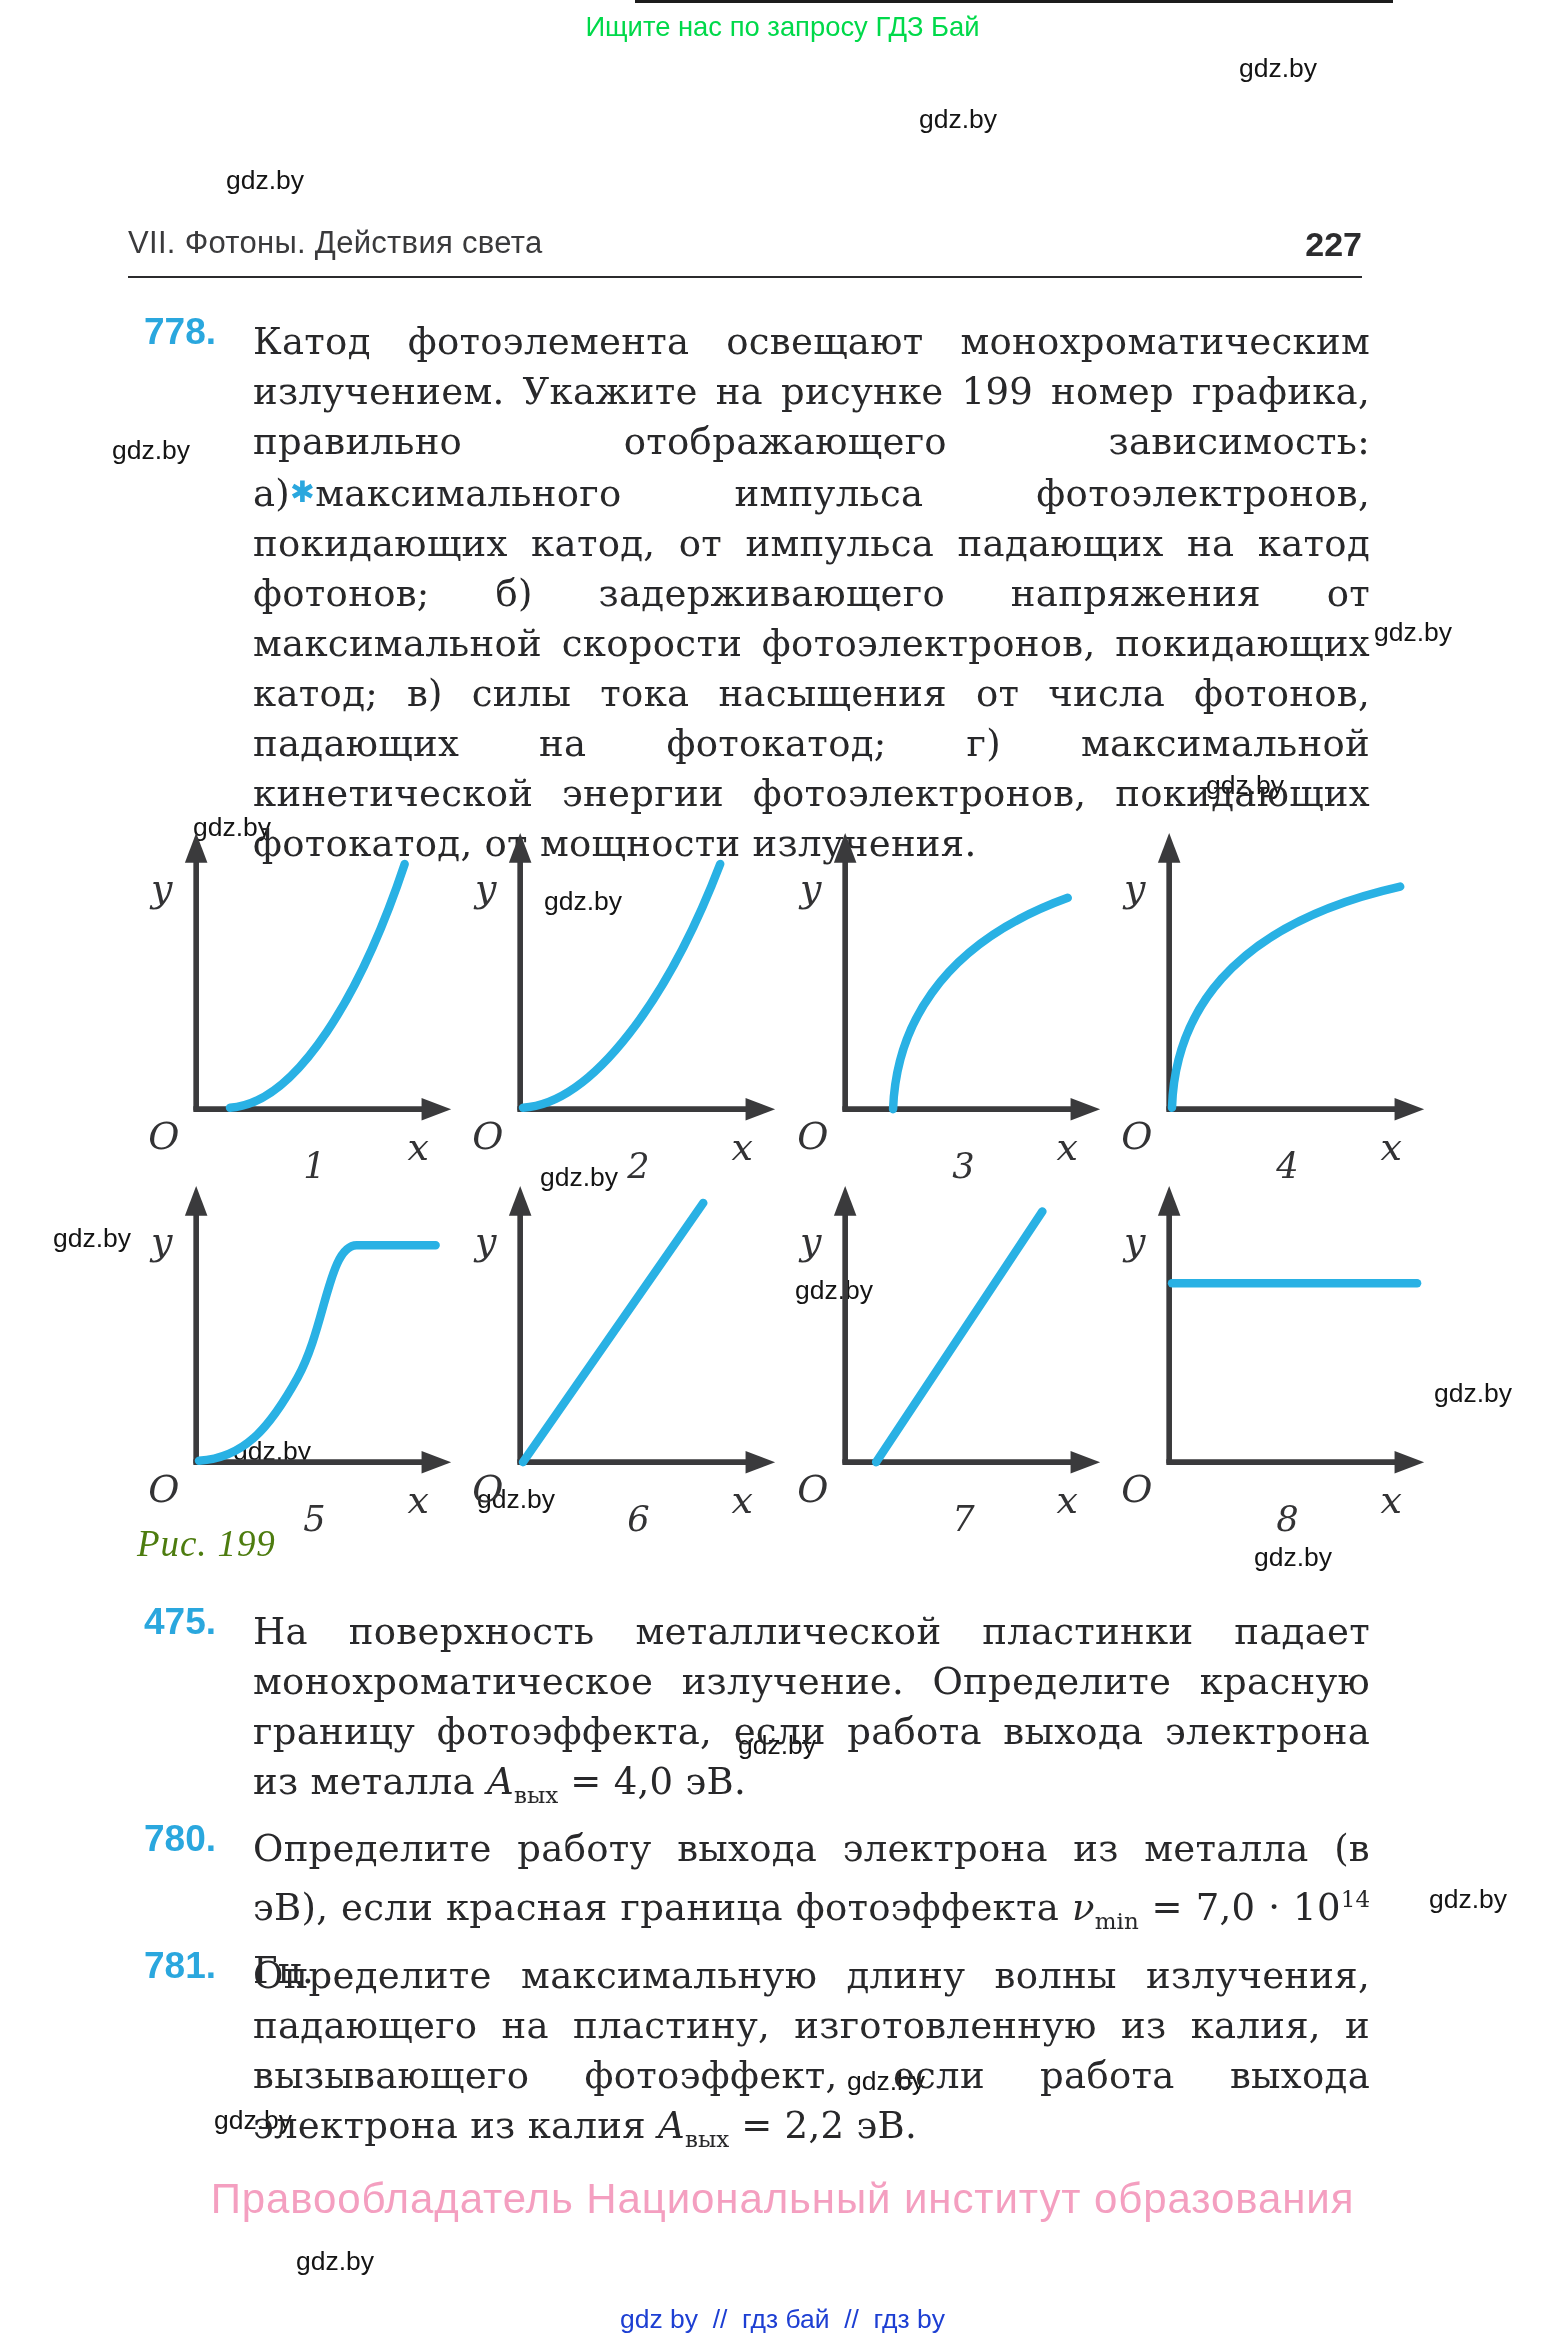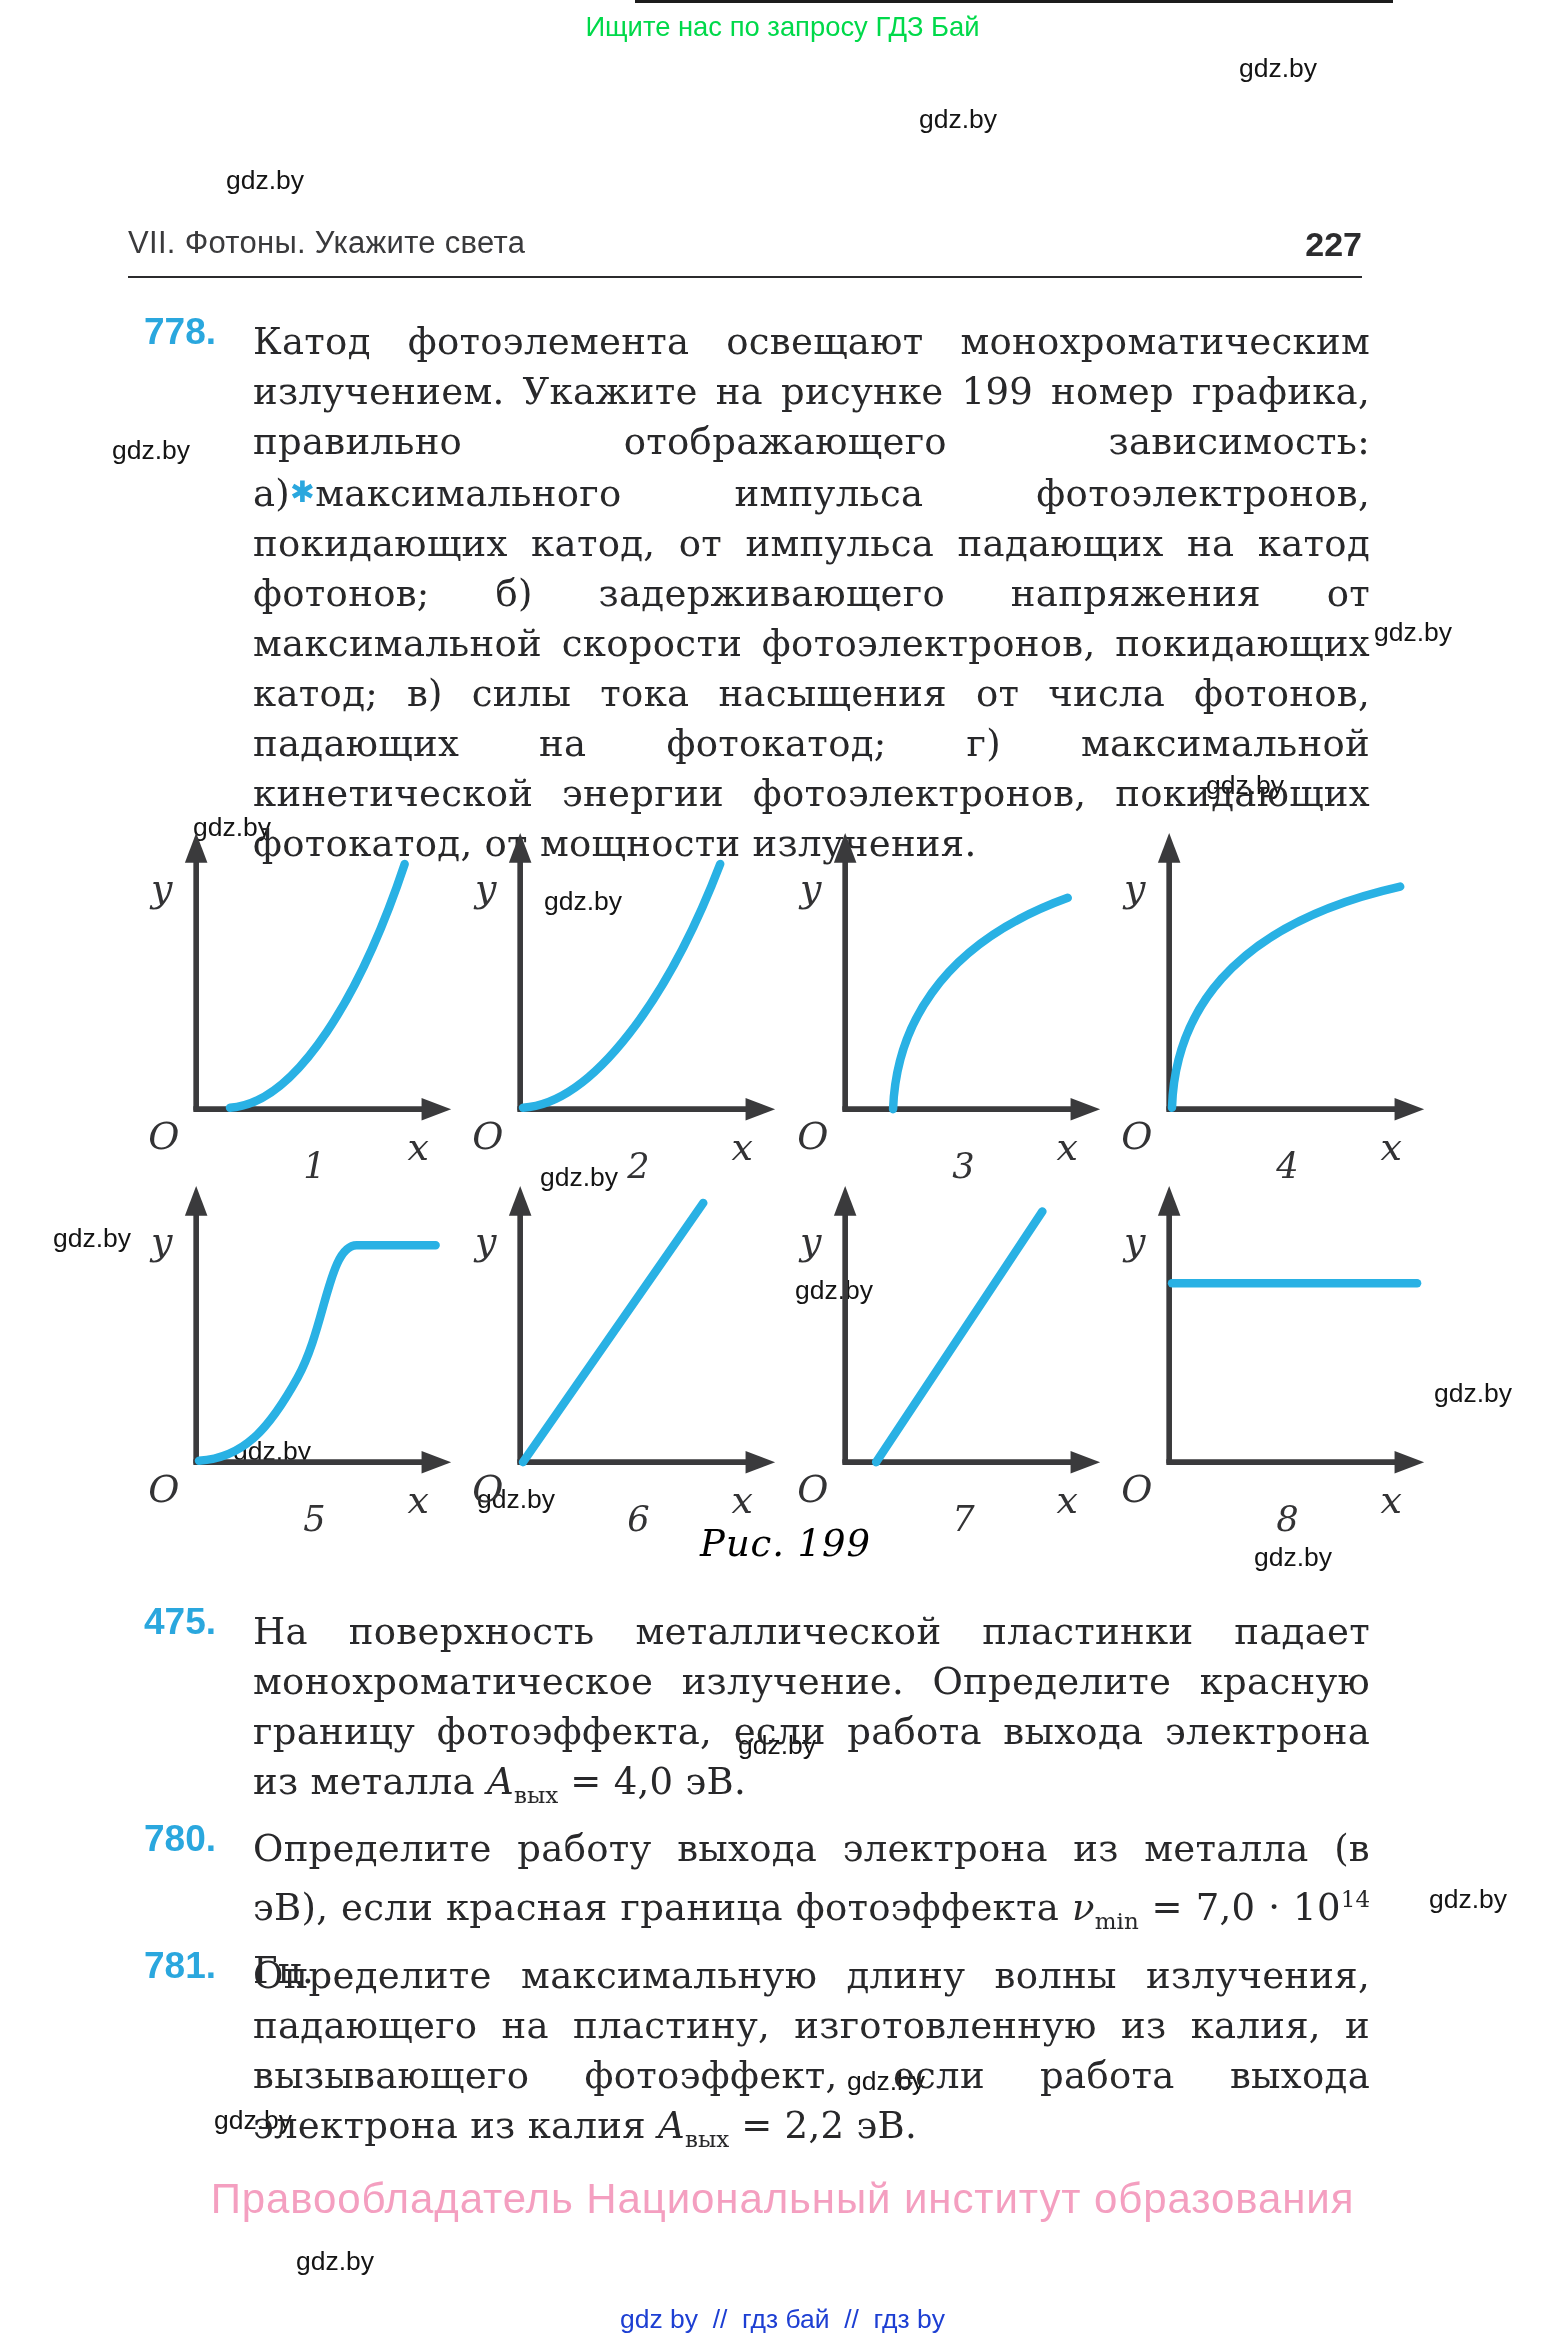--- a/index.html
+++ b/index.html
@@ -56,23 +56,24 @@
   .star{color:#2aa7de;font-size:0.8em;vertical-align:0.12em;}
   .fvar{font-style:italic;}
   .fsub{font-size:23px;vertical-align:-0.4em;letter-spacing:0;}
   .fsup{font-size:23px;vertical-align:0.55em;letter-spacing:0;}
   
   .figure{position:absolute;left:137px;top:827px;width:1297px;}
   .graph-grid{display:grid;grid-template-columns:repeat(4,1fr);}
   .graph-cell{display:block;}
   .graph-cell svg{display:block;width:324px;height:353px;}
   .fig-caption{
-    text-align:center;margin-top:-11px;
-    font-style:italic;font-size:37px;color:#000000;
+    margin-top:-11px;
+    font-style:italic;font-size:37px;color:#4d7c0f;
     letter-spacing:0.9px;
+    font-family:Liberation Serif, serif;
   }
   .axis-txt{font-family:"DejaVu Serif",serif;font-style:italic;font-size:27px;fill:#333335;}
   .gnum-txt{font-family:"DejaVu Serif",serif;font-style:italic;font-size:25px;fill:#333335;}
   
   .copyright{
     position:absolute;left:0;top:2175px;width:100%;
     text-align:center;
     font-family:"Liberation Sans", sans-serif;
     font-size:42px;color:#f49fc0;letter-spacing:0.9px;
   }
@@ -107,21 +108,21 @@
 <span class="wm" style="left:516px;top:1499px">gdz.by</span>
 <span class="wm" style="left:1293px;top:1557px">gdz.by</span>
 <span class="wm" style="left:777px;top:1745px">gdz.by</span>
 <span class="wm" style="left:1468px;top:1899px">gdz.by</span>
 <span class="wm" style="left:886px;top:2081px">gdz.by</span>
 <span class="wm" style="left:253px;top:2120px">gdz.by</span>
 <span class="wm" style="left:335px;top:2261px">gdz.by</span>
 
 <div class="chapter-row">
   <span class="pagenum">227</span>
-  <span class="chapter">VII. Фотоны. Укажите света</span>
+  <span class="chapter">VII. Фотоны. Действия света</span>
 </div>
 <div class="chapter-rule"></div>
 
 <div class="problem" style="top:309px">
   <span class="pnum">778.</span>
   <p class="ptext"><span>Катод фотоэлемента освещают монохроматическим излучением. Укажите на рисунке 199 номер графика, правильно отображающего зависимость: а)</span><span class="star">✱</span><span>максимального импульса фотоэлектронов, покидающих катод, от импульса падающих на катод фотонов; б) задерживающего напряжения от максимальной скорости фотоэлектронов, покидающих катод; в) силы тока насыщения от числа фотонов, падающих на фотокатод; г) максимальной кинетической энергии фотоэлектронов, покидающих фотокатод, от мощности излучения.</span></p>
 </div>
 
 <div class="figure">
   <div class="graph-grid">

